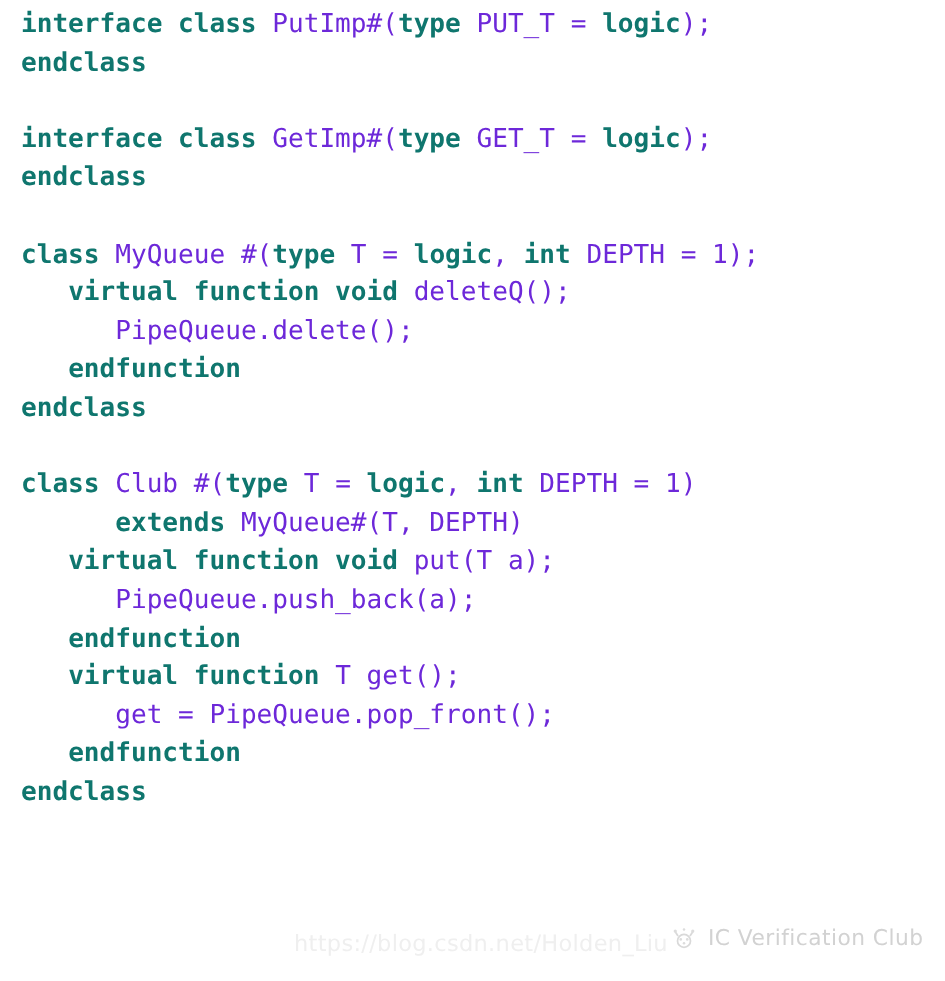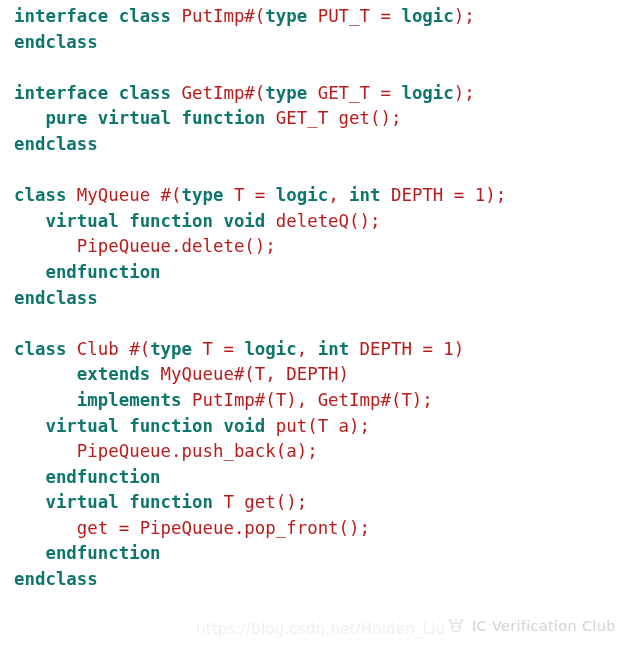--- a/index.html
+++ b/index.html
@@ -42,21 +42,21 @@
   }
 
   .tok {
     white-space: pre;
   }
   .tok.kw {
     color: #0f766e;
     font-weight: bold;
   }
   .tok.id {
-    color: #b91c1c;
+    color: #6d28d9;
     font-weight: normal;
   }
 
   
   #url-watermark {
     position: absolute;
     left: 196px;
     top: 620px;
     font-family: "DejaVu Sans", "Liberation Sans", sans-serif;
     font-size: 15px;
@@ -94,32 +94,30 @@
 </head>
 <body>
 
 <div id="page">
 
   <div id="code">
       <div class="code-line"><span class="tok kw">interface class </span><span class="tok id">PutImp#(</span><span class="tok kw">type</span><span class="tok id"> PUT_T = </span><span class="tok kw">logic</span><span class="tok id">);</span></div>
       <div class="code-line"><span class="tok kw">endclass</span></div>
       <div class="code-line blank">&nbsp;</div>
       <div class="code-line"><span class="tok kw">interface class </span><span class="tok id">GetImp#(</span><span class="tok kw">type</span><span class="tok id"> GET_T = </span><span class="tok kw">logic</span><span class="tok id">);</span></div>
-      <div class="code-line"><span class="tok id">   </span><span class="tok kw">pure virtual function </span><span class="tok id">GET_T get();</span></div>
       <div class="code-line"><span class="tok kw">endclass</span></div>
       <div class="code-line blank">&nbsp;</div>
       <div class="code-line"><span class="tok kw">class </span><span class="tok id">MyQueue #(</span><span class="tok kw">type</span><span class="tok id"> T = </span><span class="tok kw">logic</span><span class="tok id">, </span><span class="tok kw">int</span><span class="tok id"> DEPTH = 1);</span></div>
       <div class="code-line"><span class="tok id">   </span><span class="tok kw">virtual function void </span><span class="tok id">deleteQ();</span></div>
       <div class="code-line"><span class="tok id">      </span><span class="tok id">PipeQueue.delete();</span></div>
       <div class="code-line"><span class="tok id">   </span><span class="tok kw">endfunction</span></div>
       <div class="code-line"><span class="tok kw">endclass</span></div>
       <div class="code-line blank">&nbsp;</div>
       <div class="code-line"><span class="tok kw">class </span><span class="tok id">Club #(</span><span class="tok kw">type</span><span class="tok id"> T = </span><span class="tok kw">logic</span><span class="tok id">, </span><span class="tok kw">int</span><span class="tok id"> DEPTH = 1)</span></div>
       <div class="code-line"><span class="tok id">      </span><span class="tok kw">extends </span><span class="tok id">MyQueue#(T, DEPTH)</span></div>
-      <div class="code-line"><span class="tok id">      </span><span class="tok kw">implements </span><span class="tok id">PutImp#(T), GetImp#(T);</span></div>
       <div class="code-line"><span class="tok id">   </span><span class="tok kw">virtual function void </span><span class="tok id">put(T a);</span></div>
       <div class="code-line"><span class="tok id">      </span><span class="tok id">PipeQueue.push_back(a);</span></div>
       <div class="code-line"><span class="tok id">   </span><span class="tok kw">endfunction</span></div>
       <div class="code-line"><span class="tok id">   </span><span class="tok kw">virtual function </span><span class="tok id">T get();</span></div>
       <div class="code-line"><span class="tok id">      </span><span class="tok id">get = PipeQueue.pop_front();</span></div>
       <div class="code-line"><span class="tok id">   </span><span class="tok kw">endfunction</span></div>
       <div class="code-line"><span class="tok kw">endclass</span></div>
     </div>
 
   <div id="url-watermark">https://blog.csdn.net/Holden_Liu</div>

